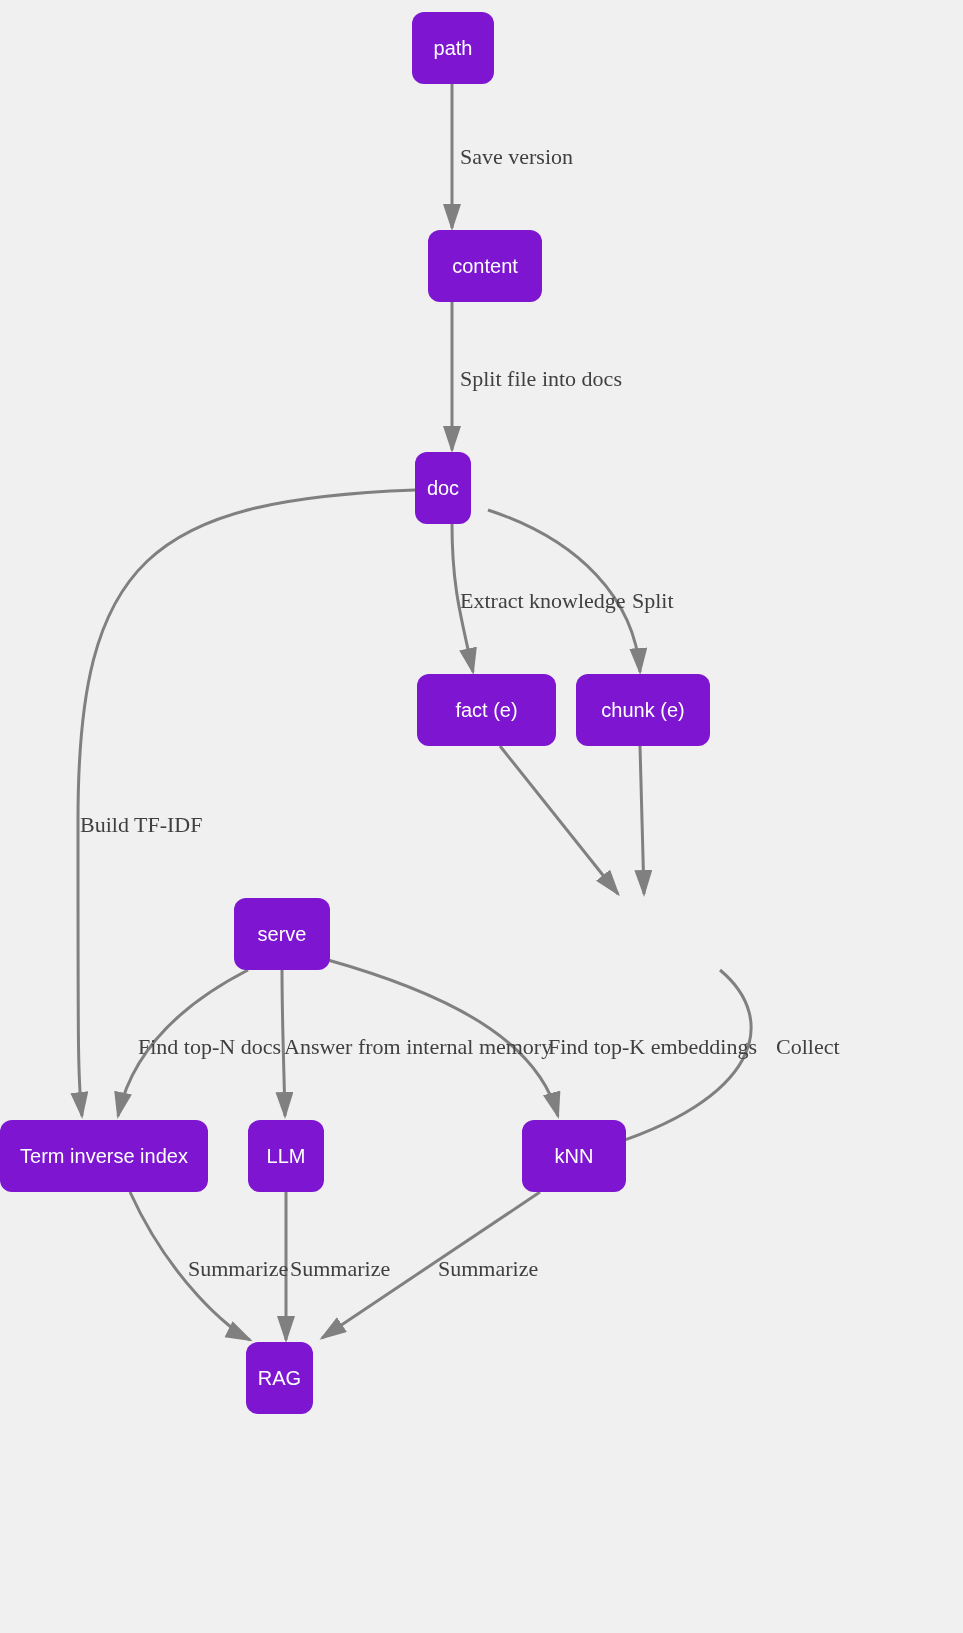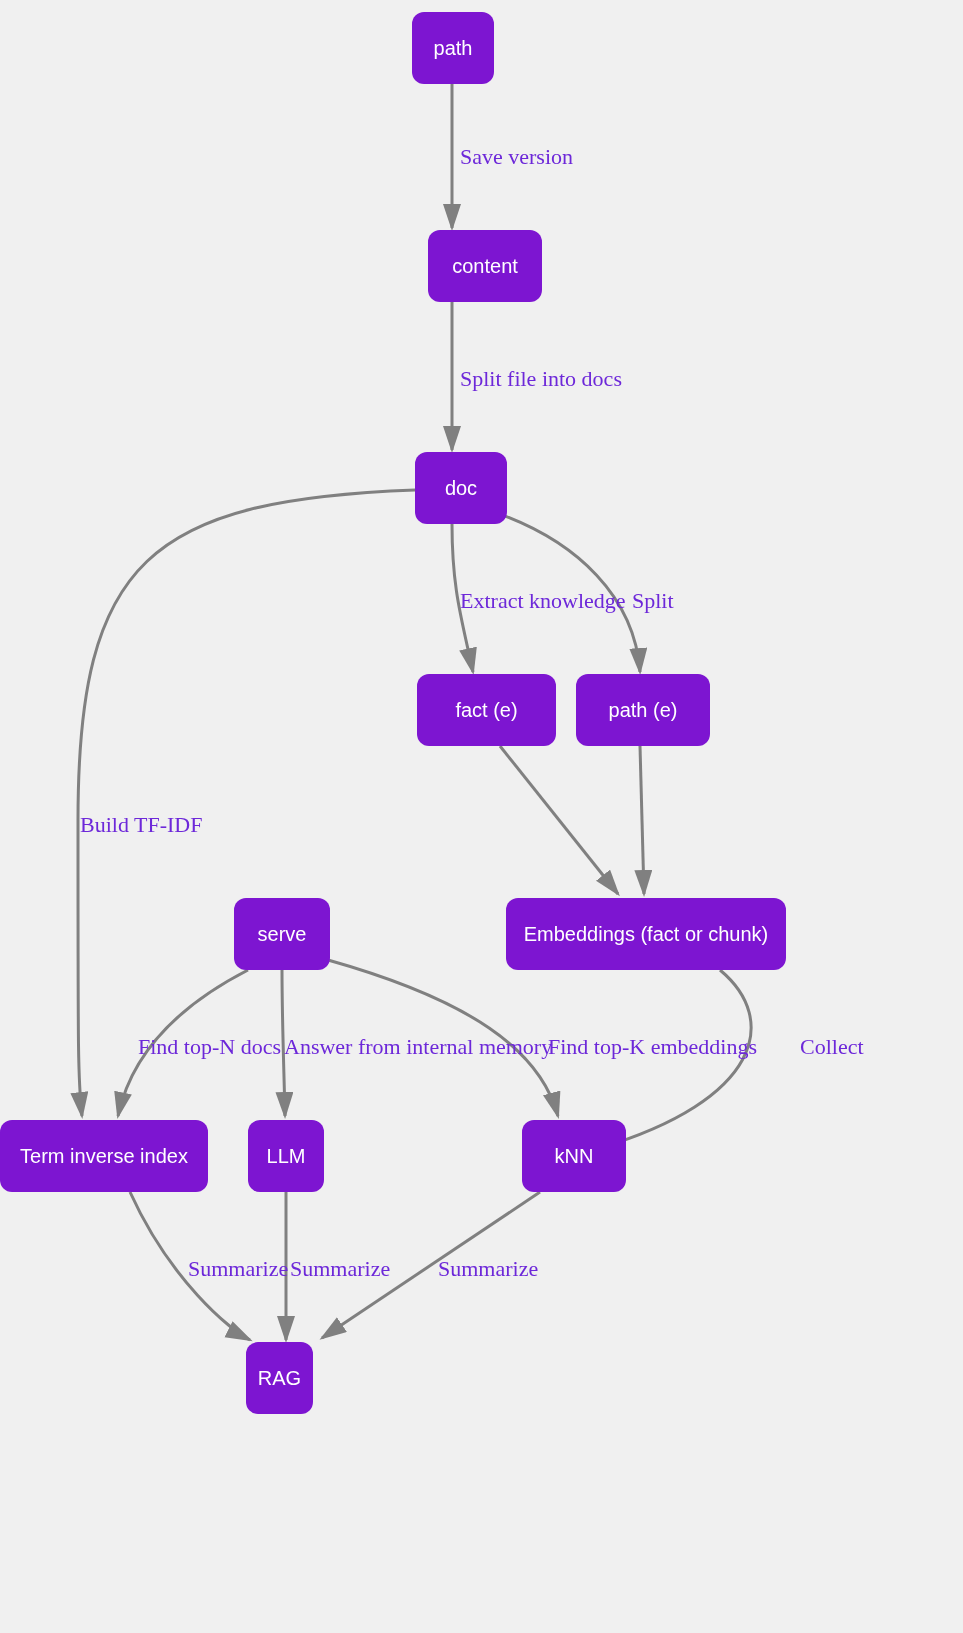--- a/index.html
+++ b/index.html
@@ -26,21 +26,21 @@
     align-items: center;
     justify-content: center;
     padding: 0 26px;
     height: 72px;
     box-sizing: border-box;
     font-size: 20px;
     white-space: nowrap;
   }
   .edge-label {
     position: absolute;
-    color: #6d28d9;
+    color: #404040;
     font-family: Georgia, "Times New Roman", serif;
     font-size: 22px;
     white-space: nowrap;
   }
   svg.edges {
     position: absolute;
     left: 0; top: 0;
     width: 963px;
     height: 1633px;
     pointer-events: none;
@@ -96,39 +96,36 @@
   </svg>
 
   <div class="node" style="left:412px; top:12px; width:82px;">
     <span>path</span>
   </div>
 
   <div class="node" style="left:396px; top:230px; width:114px;margin-left:32px;">
     <span>content</span>
   </div>
 
-  <div class="node" style="left:415px; top:452px; width:92px;">
+  <div class="node" style="left:415px; top:452px; width:56px;">
     <span>doc</span>
   </div>
 
   <div class="node" style="left:417px; top:674px; width:139px;">
     <span>fact (e)</span>
   </div>
 
   <div class="node" style="left:576px; top:674px; width:134px;">
-    <span>path (e)</span>
+    <span>chunk (e)</span>
   </div>
 
   <div class="node" style="left:234px; top:898px; width:96px;">
     <span>serve</span>
   </div>
 
-  <div class="node" style="left:506px; top:898px; width:280px;">
-    <span>Embeddings (fact or chunk)</span>
-  </div>
 
   <div class="node" style="left:0; top:1120px; width:208px;">
     <span>Term inverse index</span>
   </div>
 
   <div class="node" style="left:248px; top:1120px; width:76px;text-align:center;">
     <span>LLM</span>
   </div>
 
   <div class="node" style="left:522px; top:1120px; width:104px;">
@@ -148,21 +145,21 @@
   <div class="edge-label" style="left:632px; top:588px;">Split</div>
 
   <div class="edge-label" style="left:80px; top:812px;">Build TF-IDF</div>
 
   <div class="edge-label" style="left:138px; top:1034px;">Find top-N docs</div>
 
   <div class="edge-label" style="left:284px; top:1034px;">Answer from internal memory</div>
 
   <div class="edge-label" style="left:548px; top:1034px;">Find top-K embeddings</div>
 
-  <div class="edge-label" style="left:776px; top:1034px;margin-left:24px;">Collect</div>
+  <div class="edge-label" style="left:776px; top:1034px;">Collect</div>
 
   <div class="edge-label" style="left:188px; top:1256px;">Summarize</div>
 
   <div class="edge-label" style="left:290px; top:1256px;">Summarize</div>
 
   <div class="edge-label" style="left:438px; top:1256px;">Summarize</div>
 
 </div>
 
 </body></html>

